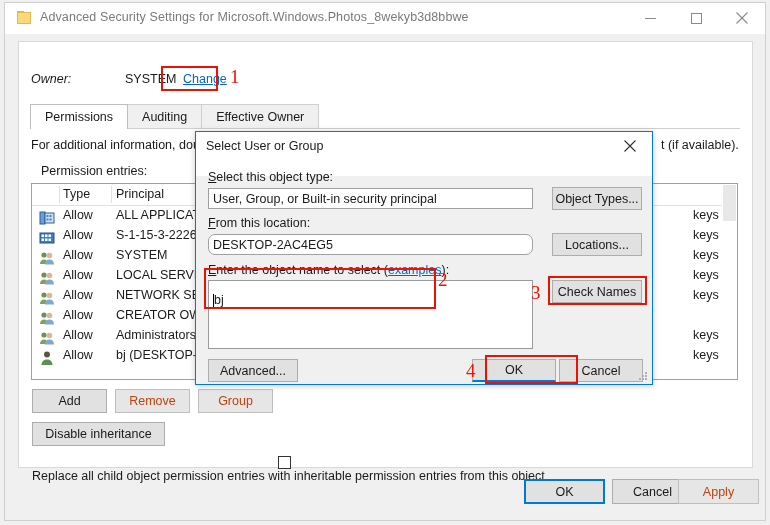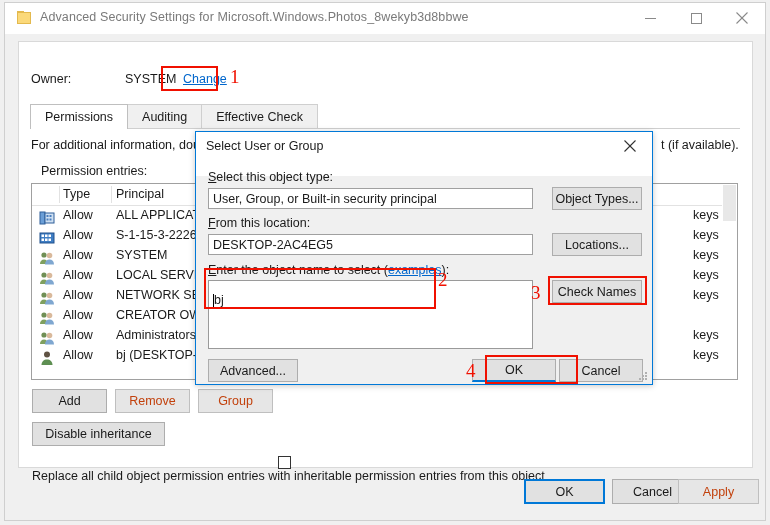--- a/index.html
+++ b/index.html
@@ -73,21 +73,21 @@
     width: 735px; height: 427px;
     background: #ffffff;
     border: 1px solid #d9d9d9;
     box-sizing: border-box;
   }
   .owner-row {
     position: absolute; left: 12px; top: 30px;
     font-size: 12.5px; color: #1a1a1a;
     white-space: nowrap;
   }
-  .owner-label { position: absolute; left: 0; top: 0; }
+  .owner-label { position: absolute; left: 0; top: 0; font-style: italic; }
   .owner-value { position: absolute; left: 94px; top: 0; }
   .owner-change {
     position: absolute; left: 152px; top: 0;
     color: #0066cc; text-decoration: underline;
     cursor: pointer;
   }
 
   
   .redbox {
     position: absolute;
@@ -310,21 +310,21 @@
 
       <div class="owner-row">
         <span class="owner-label">Owner:</span>
         <span class="owner-value">SYSTEM</span>
         <span class="owner-change">Change</span>
       </div>
 
       <div class="tabs">
         <div class="tab active">Permissions</div>
         <div class="tab">Auditing</div>
-        <div class="tab">Effective Check</div>
+        <div class="tab">Effective Owner</div>
       </div>
       <div class="tabline"></div>
 
       <div class="info-text">For additional information, doub</div>
       <div class="info-text" style="left:642px;">t (if available).</div>
 
       <div class="entries-label">Permission entries:</div>
 
       <div class="grid">
         <div class="grid-head">
@@ -485,21 +485,21 @@
           <line x1="11.5" y1="0.5" x2="0.5" y2="11.5" stroke="#333" stroke-width="1.1"></line>
         </svg>
       </div>
     </div>
 
     <div class="dlg-lbl" style="left:12px; top:38px;"><span class="acc">S</span>elect this object type:</div>
     <div class="dlg-field" style="left:12px; top:56px; width:325px; height:21px;">User, Group, or Built-in security principal</div>
     <div class="btn" style="left:356px; top:55px; width:90px; height:23px;">Object Types...</div>
 
     <div class="dlg-lbl" style="left:12px; top:84px;"><span class="acc">F</span>rom this location:</div>
-    <div class="dlg-field" style="left:12px; top:102px; width:325px; height:21px;">DESKTOP-2AC4EG5</div>
+    <div class="dlg-field" style="left:12px; top:102px; width:325px; height:21px;border-radius:7px;">DESKTOP-2AC4EG5</div>
     <div class="btn" style="left:356px; top:101px; width:90px; height:23px;">Locations...</div>
 
     <div class="dlg-lbl" style="left:12px; top:131px;"><span class="acc">E</span>nter the object name to select (<span class="examples-link">examples</span>):</div>
     <div class="dlg-field" style="left:12px; top:148px; width:325px; height:69px; align-items:flex-start; padding-top:12px; border-color:#9a9a9a;">
       <span style="display:inline-flex; align-items:center;">
         <span class="caret"></span>
           <span>bj</span>
       </span>
     </div>
     <div class="btn" style="left:356px; top:148px; width:90px; height:23px;">Check Names</div>

